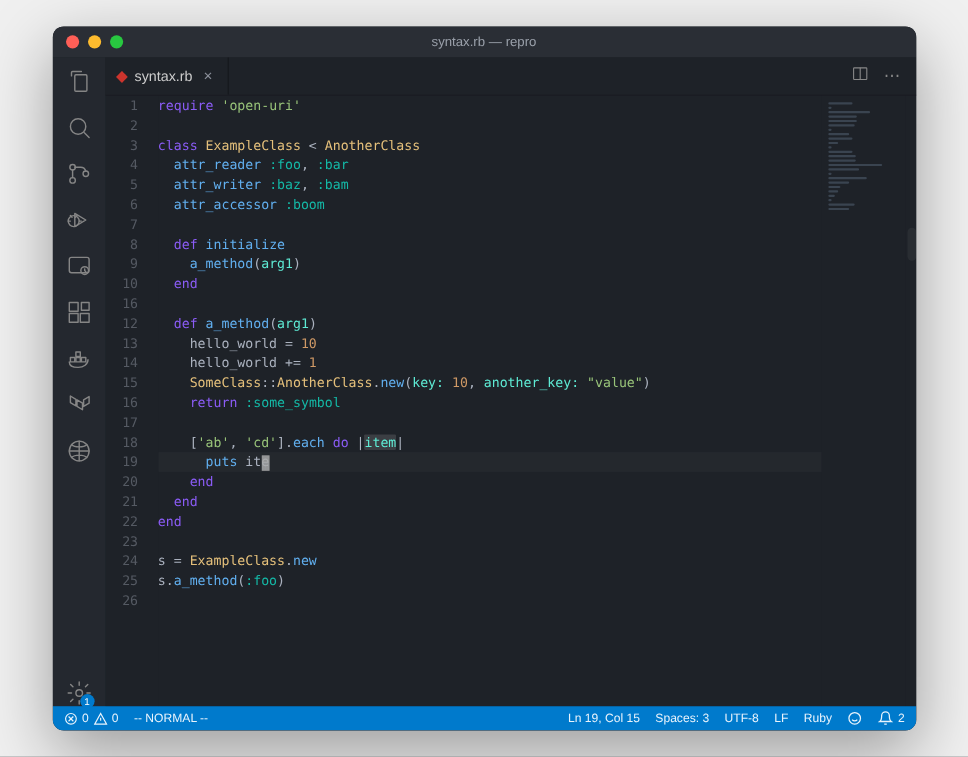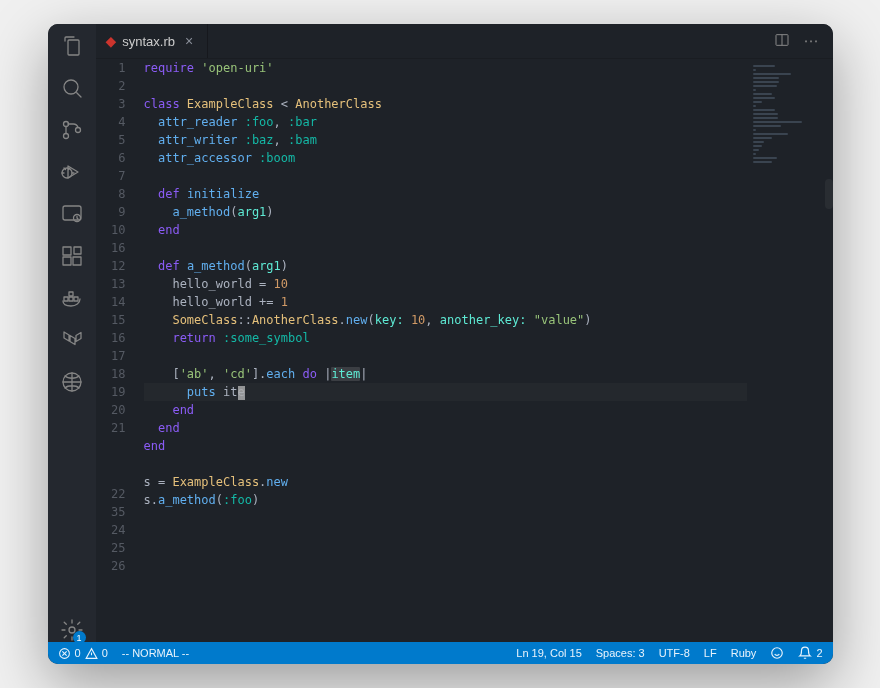--- a/index.html
+++ b/index.html
@@ -41,20 +41,28 @@
 .statusbar .sb-spacer { flex: 1; }
 
 .kw { color: #8b5cf6; } .fn { color: #61afef; } .id { color: #e5c07b; } .str { color: #98c379; } .sym { color: #14b8a6; } .num { color: #d19a66; } .param { color: #5eead4; } .pl { color: #abb2bf; }
 .cursor { background: #aaa; display:inline-block; width:7px; height:14px; vertical-align:middle; margin-left:-7px; opacity:0.6;}
 .sel { background: rgba(255,255,255,0.13); border-radius:1px;}
 </style>
 </head>
 <body>
 
 <div class="window">
+  <div class="titlebar">
+    <div class="traffic">
+      <div class="dot red"></div>
+      <div class="dot yellow"></div>
+      <div class="dot green"></div>
+    </div>
+    <div class="title-text">syntax.rb — repro</div>
+  </div>
 
   <div class="body">
     <div class="activitybar">
       <span class="icon">
           <svg viewBox="0 0 24 24">
             <path d="M14 3H6a1 1 0 0 0-1 1v3"></path>
             <path d="M9 6h9a1 1 0 0 1 1 1v13a1 1 0 0 1-1 1H9a1 1 0 0 1-1-1V7a1 1 0 0 1 1-1z"></path>
           </svg>
         </span>
       <span class="icon">
@@ -156,22 +164,22 @@
             <div style="height: 18px;">12</div>
             <div style="height: 18px;">13</div>
             <div style="height: 18px;">14</div>
             <div style="height: 18px;">15</div>
             <div style="height: 18px;">16</div>
             <div style="height: 18px;">17</div>
             <div style="height: 18px;">18</div>
             <div style="height: 18px;">19</div>
             <div style="height: 18px;">20</div>
             <div style="height: 18px;">21</div>
-            <div style="height: 18px; margin-top: 48px;">22</div>
-            <div style="height: 18px;">35</div>
+            <div style="height: 18px;">22</div>
+            <div style="height: 18px;">23</div>
             <div style="height: 18px;">24</div>
             <div style="height: 18px;">25</div>
             <div style="height: 18px;">26</div>
           </div>
         <div class="code" id="code"><div class="line"><span class="kw">require</span><span class="pl"> </span><span class="str">'open-uri'</span></div><div class="line">&nbsp;</div><div class="line"><span class="kw">class</span><span class="pl"> </span><span class="id">ExampleClass</span><span class="pl"> &lt; </span><span class="id">AnotherClass</span></div><div class="line"><span class="pl">  </span><span class="fn">attr_reader</span><span class="pl"> </span><span class="sym">:foo</span><span class="pl">, </span><span class="sym">:bar</span></div><div class="line"><span class="pl">  </span><span class="fn">attr_writer</span><span class="pl"> </span><span class="sym">:baz</span><span class="pl">, </span><span class="sym">:bam</span></div><div class="line"><span class="pl">  </span><span class="fn">attr_accessor</span><span class="pl"> </span><span class="sym">:boom</span></div><div class="line"><span class="pl">  </span></div><div class="line"><span class="pl">  </span><span class="kw">def</span><span class="pl"> </span><span class="fn">initialize</span></div><div class="line"><span class="pl">    </span><span class="fn">a_method</span><span class="pl">(</span><span class="param">arg1</span><span class="pl">)</span></div><div class="line"><span class="pl">  </span><span class="kw">end</span></div><div class="line">&nbsp;</div><div class="line"><span class="pl">  </span><span class="kw">def</span><span class="pl"> </span><span class="fn">a_method</span><span class="pl">(</span><span class="param">arg1</span><span class="pl">)</span></div><div class="line"><span class="pl">    </span><span class="pl">hello_world = </span><span class="num">10</span></div><div class="line"><span class="pl">    </span><span class="pl">hello_world += </span><span class="num">1</span></div><div class="line"><span class="pl">    </span><span class="id">SomeClass</span><span class="pl">::</span><span class="id">AnotherClass</span><span class="pl">.</span><span class="fn">new</span><span class="pl">(</span><span class="param">key:</span><span class="pl"> </span><span class="num">10</span><span class="pl">, </span><span class="param">another_key:</span><span class="pl"> </span><span class="str">"value"</span><span class="pl">)</span></div><div class="line"><span class="pl">    </span><span class="kw">return</span><span class="pl"> </span><span class="sym">:some_symbol</span></div><div class="line">&nbsp;</div><div class="line"><span class="pl">    [</span><span class="str">'ab'</span><span class="pl">, </span><span class="str">'cd'</span><span class="pl">].</span><span class="fn">each</span><span class="pl"> </span><span class="kw">do</span><span class="pl"> |</span><span class="param sel">item</span><span class="pl">|</span></div><div class="line current"><span class="pl">      </span><span class="fn">puts</span><span class="pl"> </span><span class="pl">ite</span><span class="pl cursor">m</span><span class="cursor"></span></div><div class="line"><span class="pl">    </span><span class="kw">end</span></div><div class="line"><span class="pl">  </span><span class="kw">end</span></div><div class="line"><span class="kw">end</span></div><div class="line">&nbsp;</div><div class="line"><span class="pl">s = </span><span class="id">ExampleClass</span><span class="pl">.</span><span class="fn">new</span></div><div class="line"><span class="pl">s.</span><span class="fn">a_method</span><span class="pl">(</span><span class="sym">:foo</span><span class="pl">)</span></div><div class="line">&nbsp;</div></div>
         <div class="minimap">
           <div class="minicode">
             <div style="width:35%"></div>
               <div style="width:5%"></div>
               <div style="width:60%"></div>

